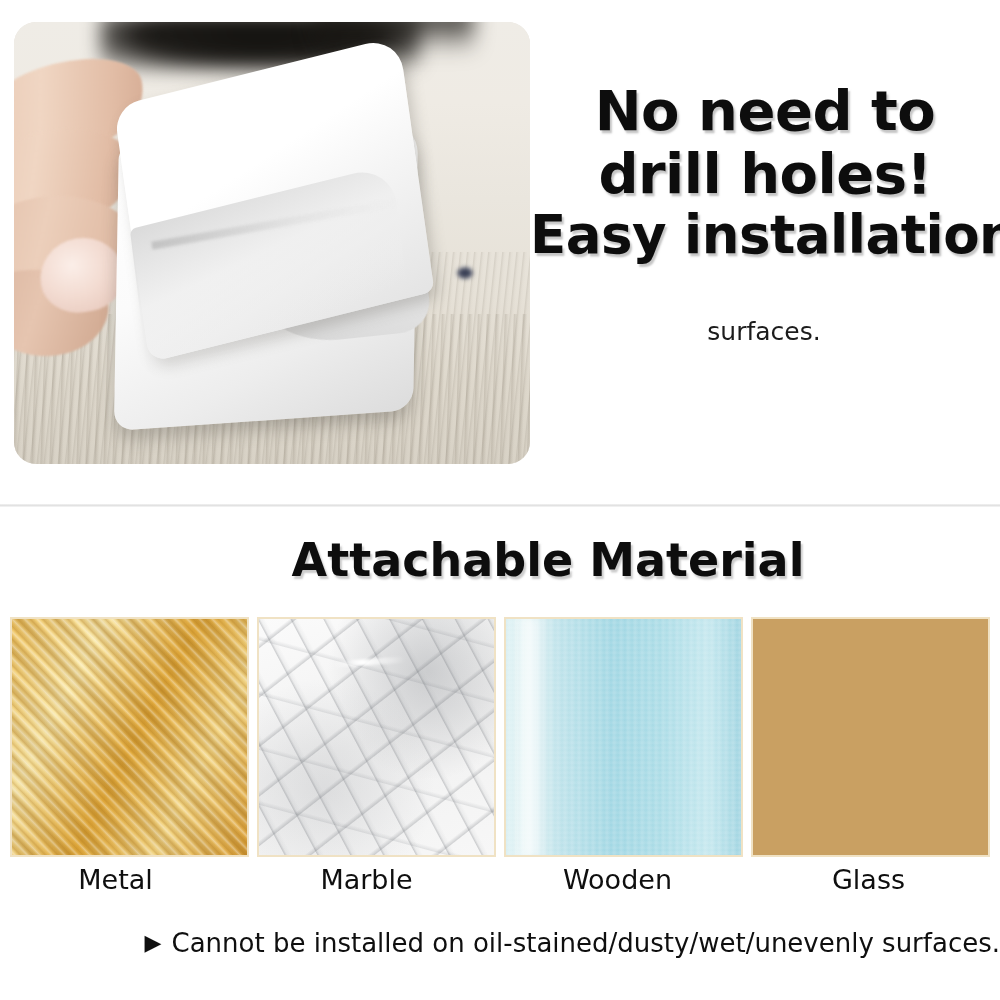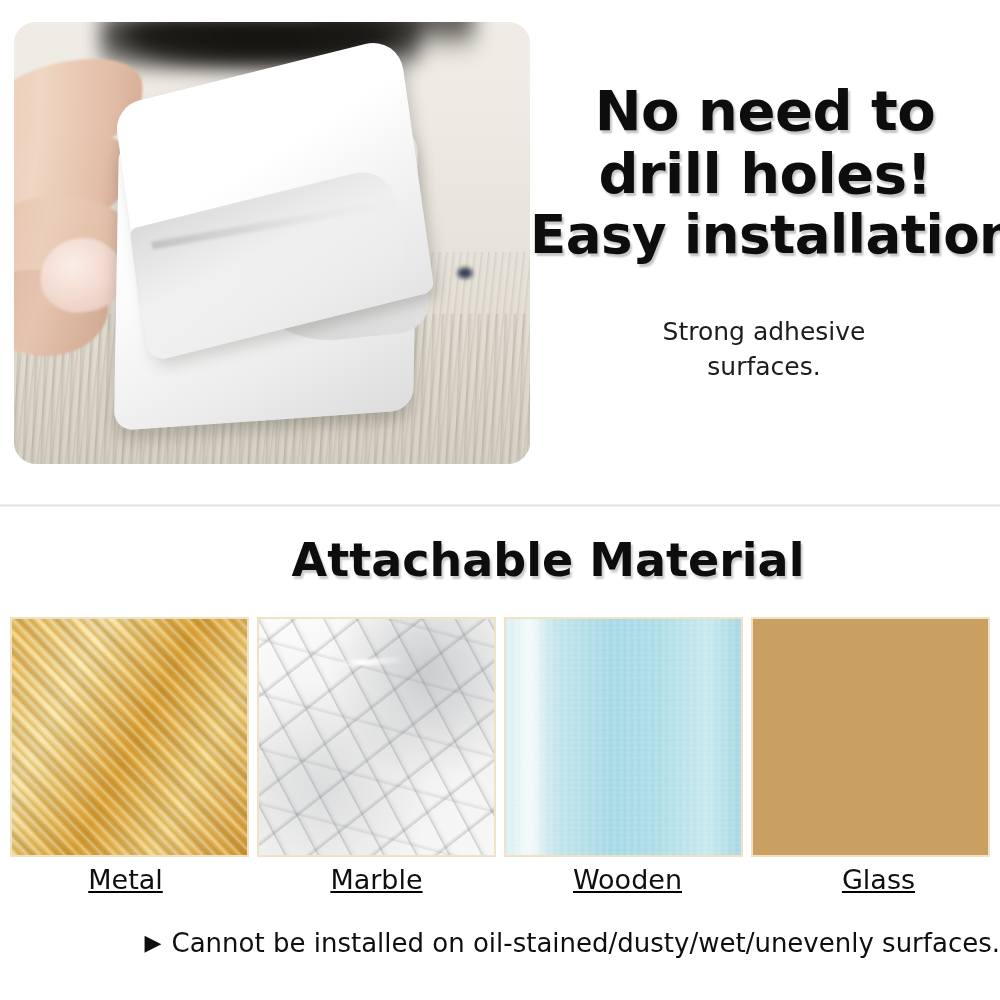--- a/index.html
+++ b/index.html
@@ -334,25 +334,24 @@
         rgba(96,64,24,0.00) 0px,
         rgba(96,64,24,0.00) 11px,
         rgba(96,64,24,0.26) 12px,
         rgba(96,64,24,0.00) 15px),
       linear-gradient(92deg, #c69b5c 0%, #d5ae74 26%, #c69a58 52%, #d9b47c 76%, #c39köp 100%),
       linear-gradient(92deg, #c69b5c 0%, #d5ae74 26%, #c69a58 52%, #d9b47c 76%, #c3954f 100%);
   }
 
   .labels-row {
     position: absolute;
-    left: 12px; top: 864px;
+    left: 2px; top: 864px;
     width: 980px;
     display: flex;
     gap: 24px;
-    text-decoration: underline;
   }
   .label-cell {
     flex: 1 1 0;
     text-align: center;
     font-size: 27px;
     color: #0f0f0f;
   }
 
   .warning {
     position: absolute;
@@ -402,21 +401,20 @@
       </div>
     </div>
 
     <div class="headline">
       <span class="headline-line l1">No need to</span>
       <span class="headline-line l2">drill holes!</span>
       <span class="headline-line l3">Easy installation</span>
     </div>
 
     <div class="subtext">
-      <span>Strong adhesive</span>
       <span>surfaces.</span>
     </div>
   </div>
 
   <div class="divider"></div>
 
   <div class="section-title">Attachable Material</div>
 
   <div class="swatch-row">
     <div class="swatch">

